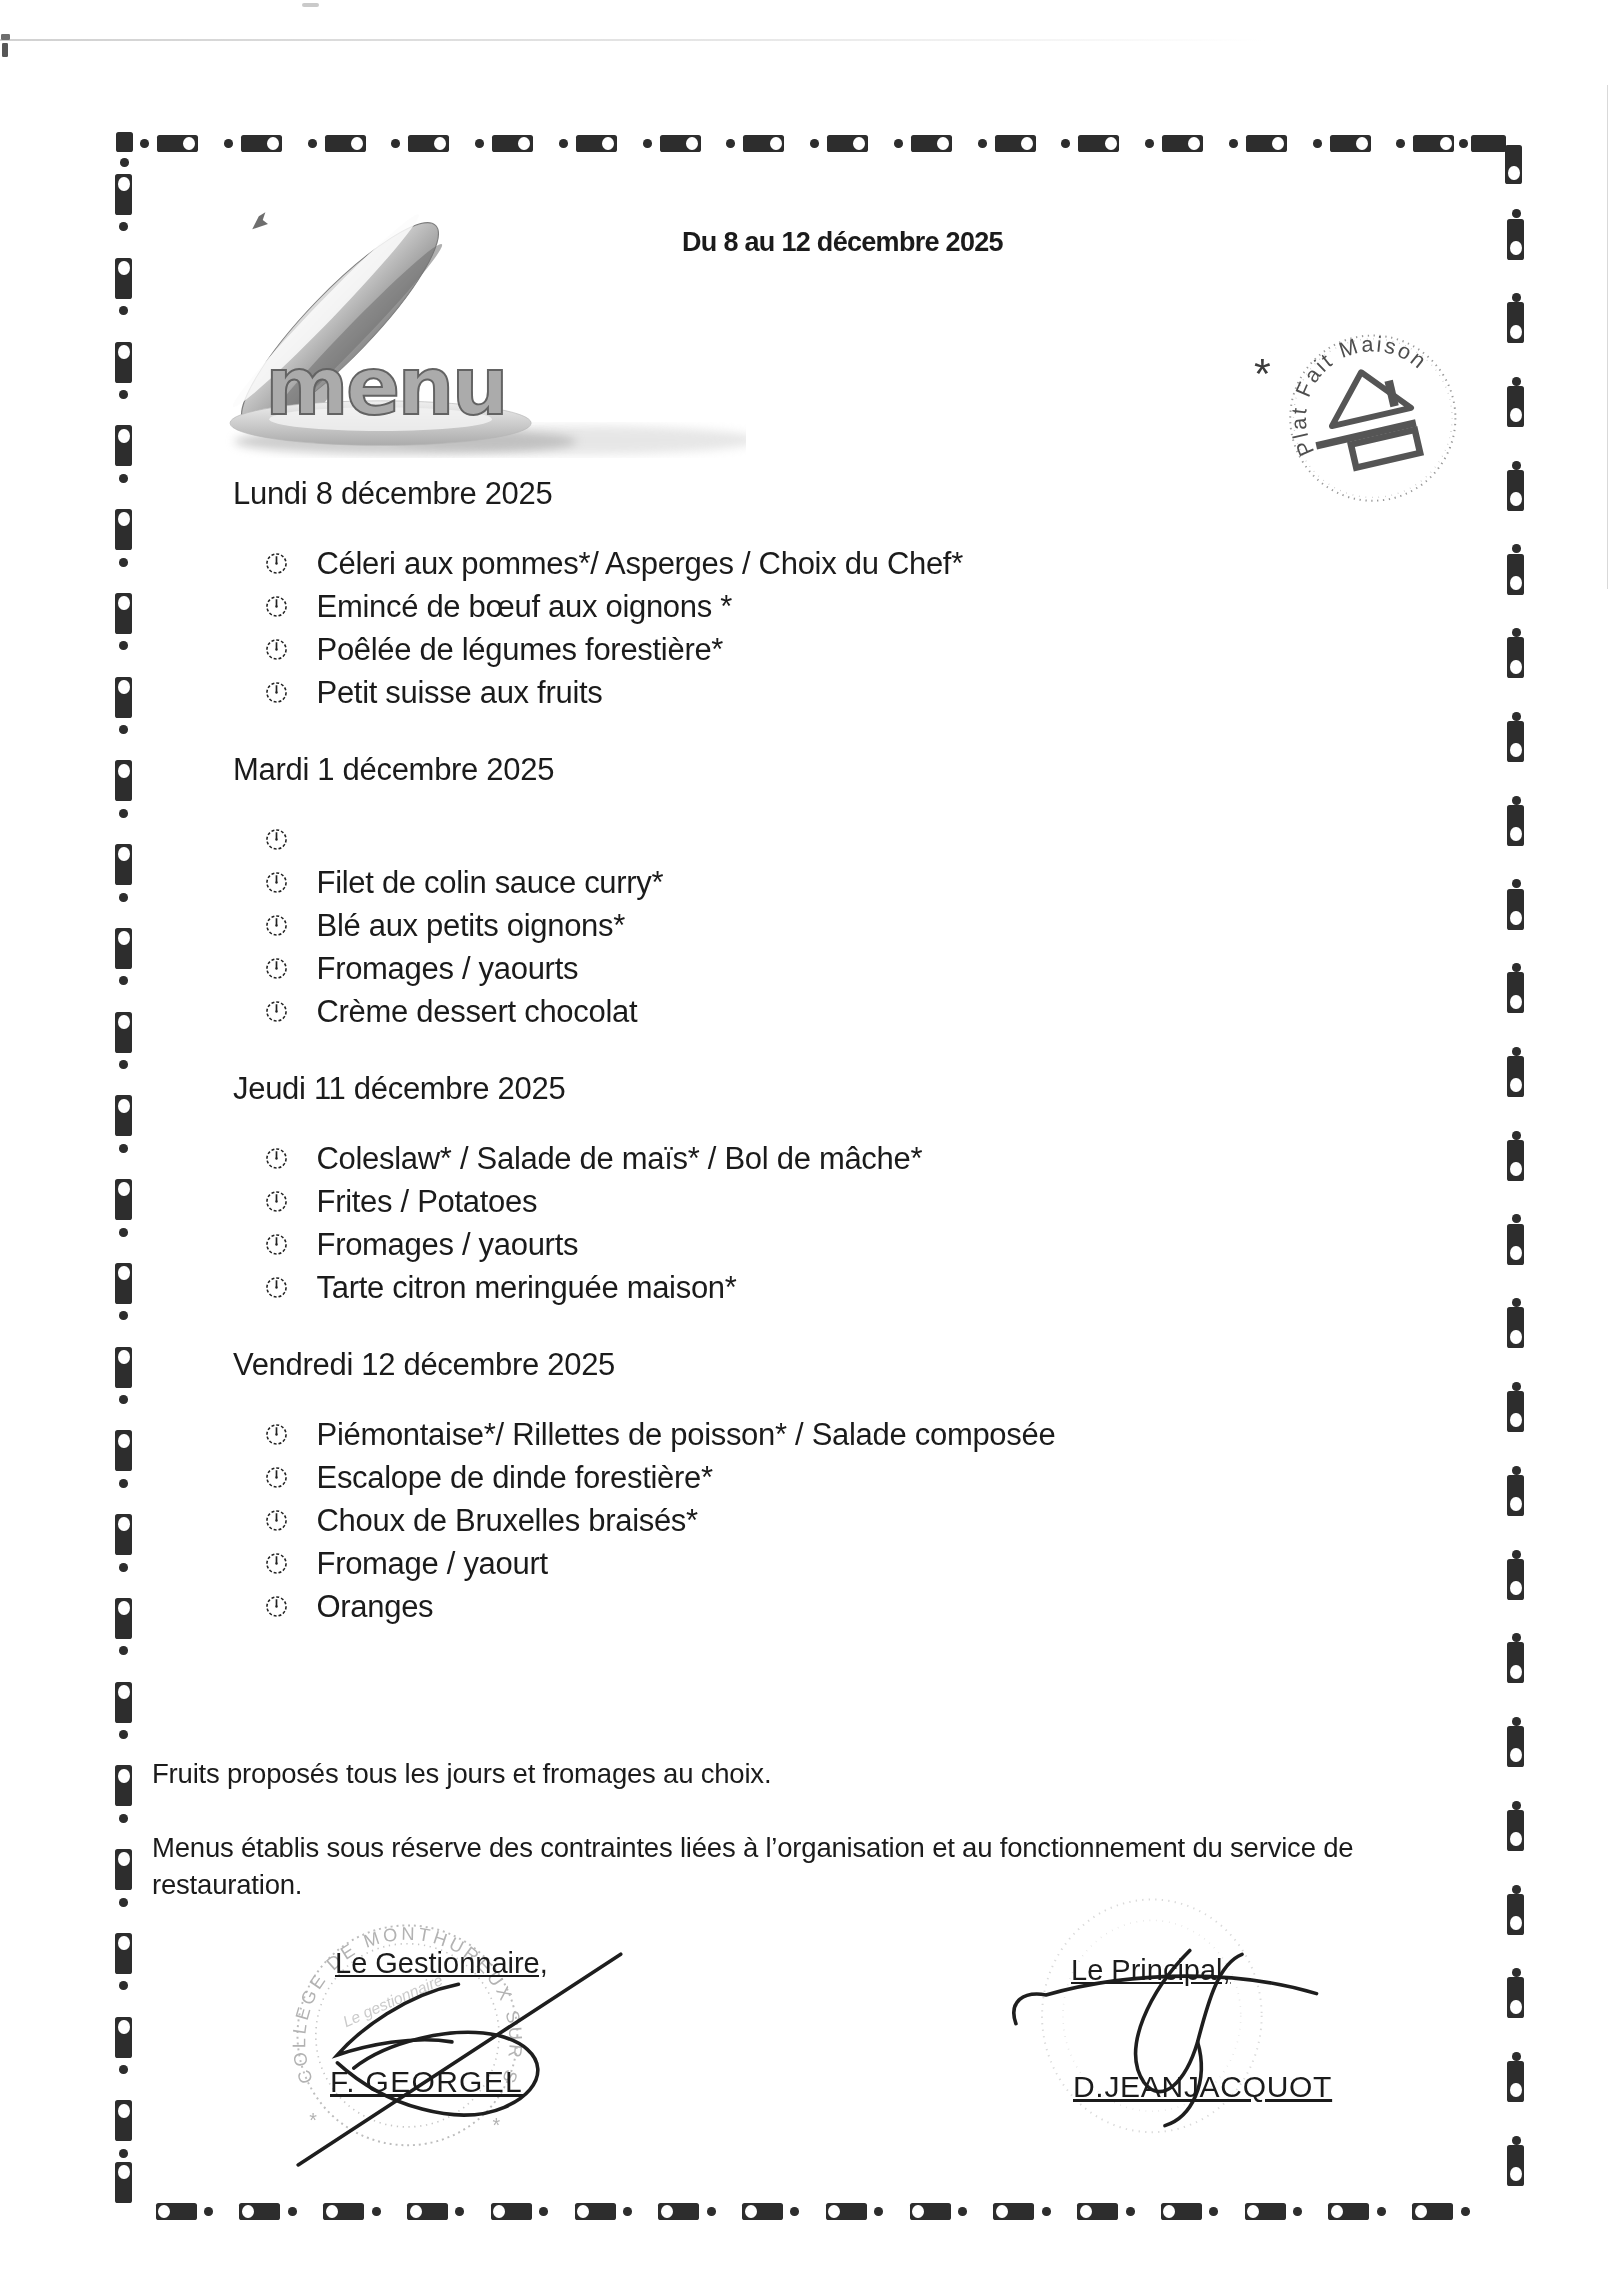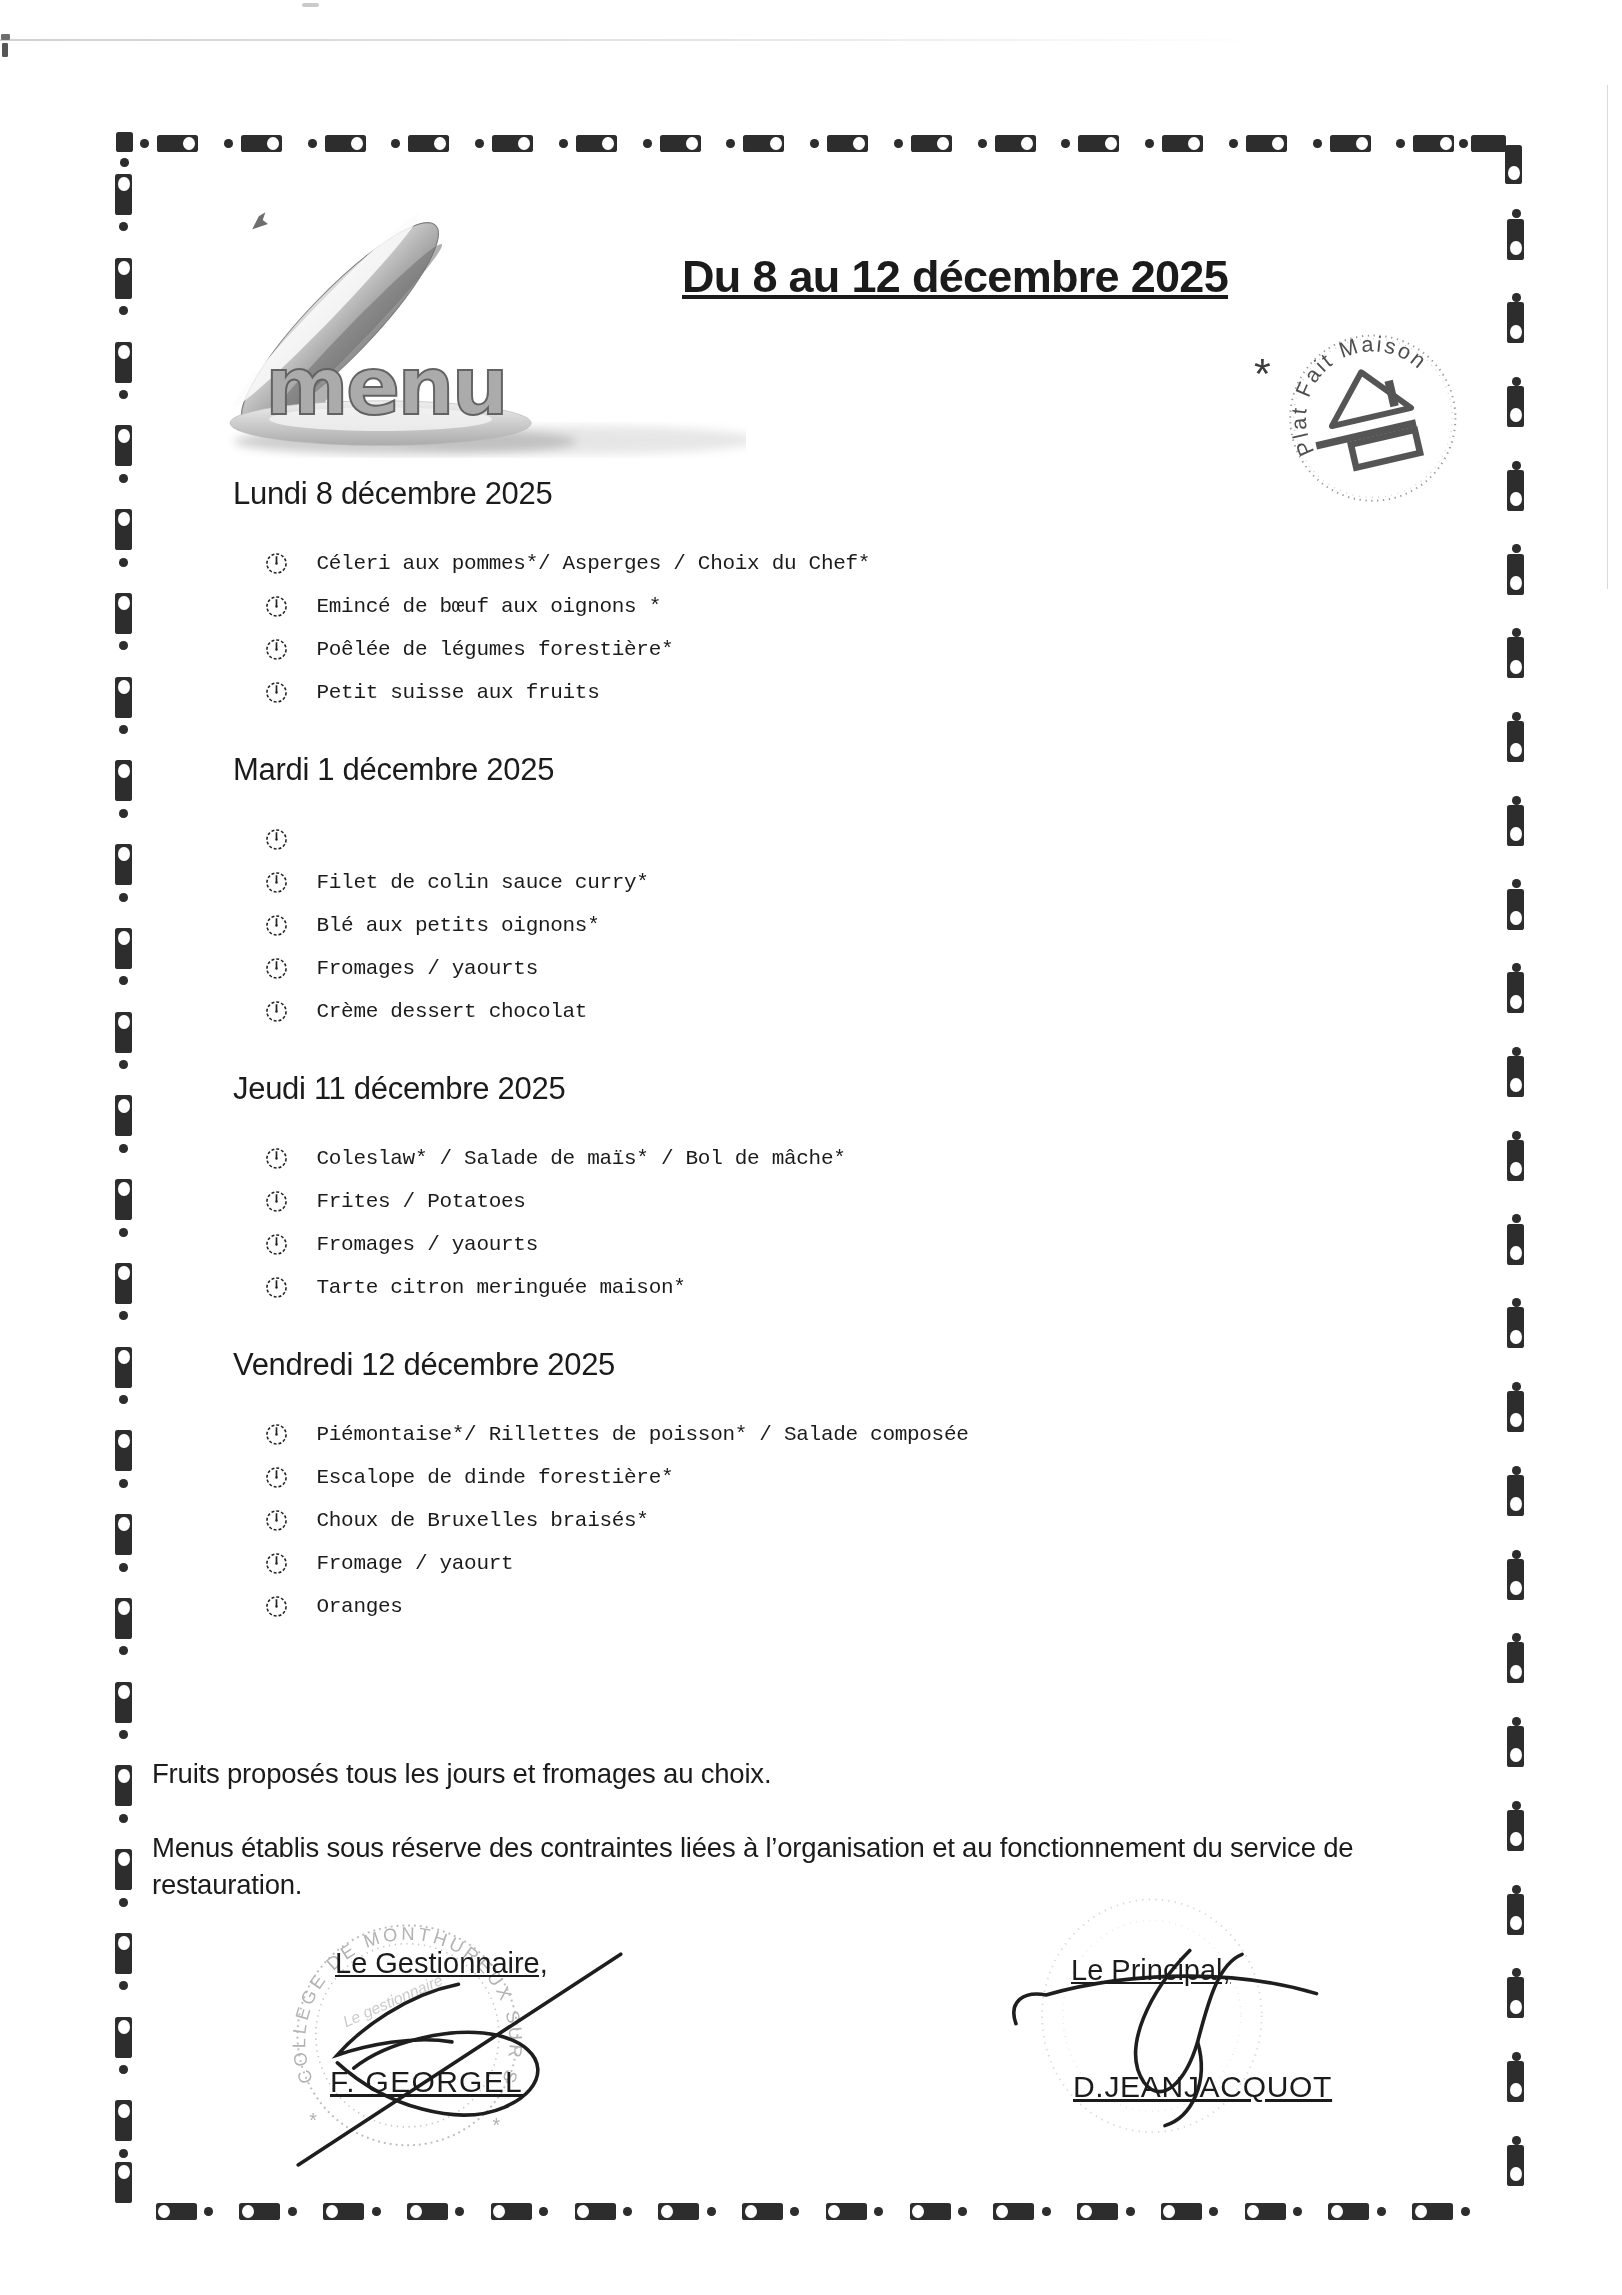--- a/index.html
+++ b/index.html
@@ -10,32 +10,32 @@
      background:linear-gradient(to right,#c9c9c9 0%,#e2e2e2 45%,rgba(255,255,255,0) 78%);opacity:.85;}
   .edge-mark-1{position:absolute;left:1.3px;top:34px;width:9.2px;height:5.9px;background:#6e6e6e;border-radius:1.3px;}
   .edge-mark-2{position:absolute;left:2px;top:43px;width:5.9px;height:14.4px;background:#575757;border-radius:1.3px;}
   .edge-mark-3{position:absolute;left:302px;top:2.6px;width:17px;height:4.6px;background:#bdbdbd;border-radius:2px;opacity:.8;}
   .scan-line-right{position:absolute;left:1607px;top:85px;width:1.3px;height:504px;background:#cfcfcf;opacity:.8;}
   
   .orn{position:absolute;background:#2d2d2d;border-radius:2.6px;}
   .orn-dot{position:absolute;background:#2d2d2d;border-radius:50%;}
   .orn-oval{position:absolute;background:#ffffff;border-radius:50%;}
   
-  .title{position:absolute;left:682px;top:224px;font-size:45px;line-height:46px;
-         letter-spacing:-0.7px;white-space:nowrap;text-decoration:underline;}
+  .title{position:absolute;left:682px;top:201px;font-size:27px;line-height:46px;
+         letter-spacing:-0.7px;white-space:nowrap;}
   .fm-asterisk{position:absolute;left:1254px;top:349px;font-size:43px;color:#3c3c3c;}
   .fm-stamp-svg{position:absolute;left:1243px;top:308px;}
   .menu-logo-svg{position:absolute;left:209px;top:190px;}
   
   .days{position:absolute;left:233px;top:475px;width:1217px;}
   .day-section{margin:0 0 37px 0;}
   .day-heading{margin:0 0 29px 0;font-size:31px;line-height:38px;font-weight:400;letter-spacing:-0.3px;}
   .day-list{list-style:none;margin:0;padding:0 0 0 31px;}
   .menu-item{display:flex;align-items:center;height:43px;gap:27.5px;}
-  .item-text{font-size:21px;letter-spacing:-0.3px;white-space:nowrap;font-family:Liberation Mono, monospace;}
+  .item-text{font-size:31px;letter-spacing:-0.3px;white-space:nowrap;}
   .clock-icon{width:25px;height:25px;flex:0 0 25px;}
   
   .notes{position:absolute;left:152px;top:1755px;width:1296px;}
   .note{margin:0 0 37px 0;font-size:27.5px;line-height:37px;letter-spacing:-0.2px;}
   
   .sig-text{position:absolute;white-space:nowrap;text-decoration:underline;}
   .sig-role-left{left:335px;top:1947px;font-size:29px;}
   .sig-name-left{left:330px;top:2065px;font-size:30px;letter-spacing:1.3px;}
   .sig-role-right{left:1071px;top:1954px;font-size:29px;}
   .sig-name-right{left:1073px;top:2070px;font-size:30px;letter-spacing:0.7px;}

